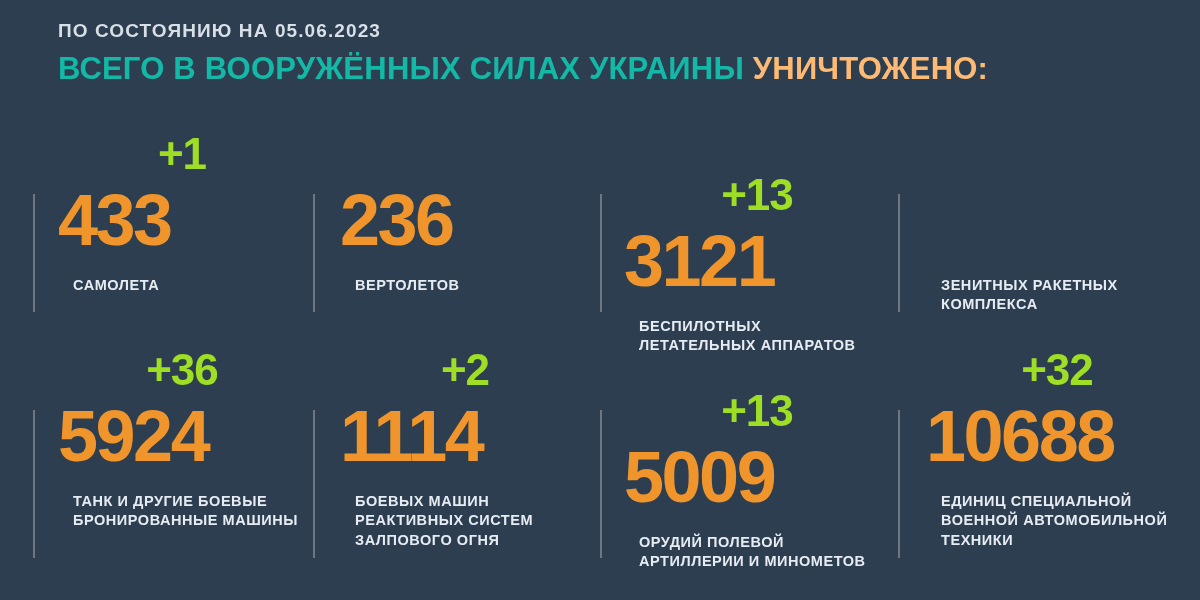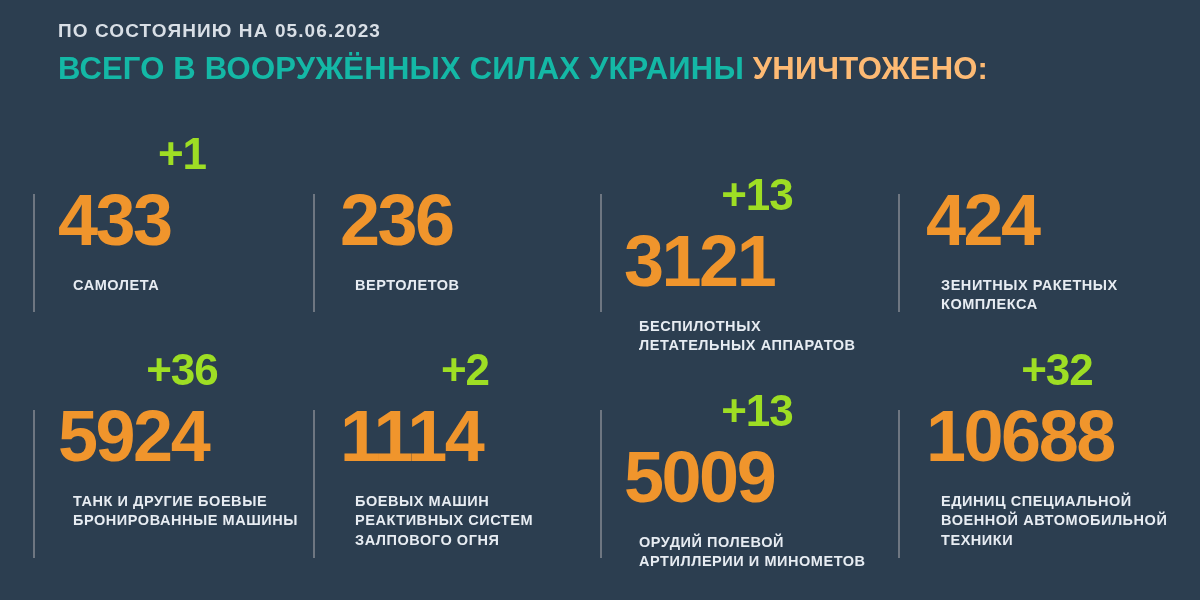--- a/index.html
+++ b/index.html
@@ -162,21 +162,20 @@
 
       <div class="cell c2">
         <div class="delta">+13</div>
         <div class="value">3121</div>
         <div class="label">БЕСПИЛОТНЫХ
 ЛЕТАТЕЛЬНЫХ АППАРАТОВ</div>
       </div>
 
       <div class="cell c3">
 
-        <div class="value">424</div>
         <div class="label">ЗЕНИТНЫХ РАКЕТНЫХ
 КОМПЛЕКСА</div>
       </div>
     </div>
 
     <div class="row row2">
       <div class="divider d0"></div>
       <div class="divider d1"></div>
       <div class="divider d2"></div>
       <div class="divider d3"></div>

